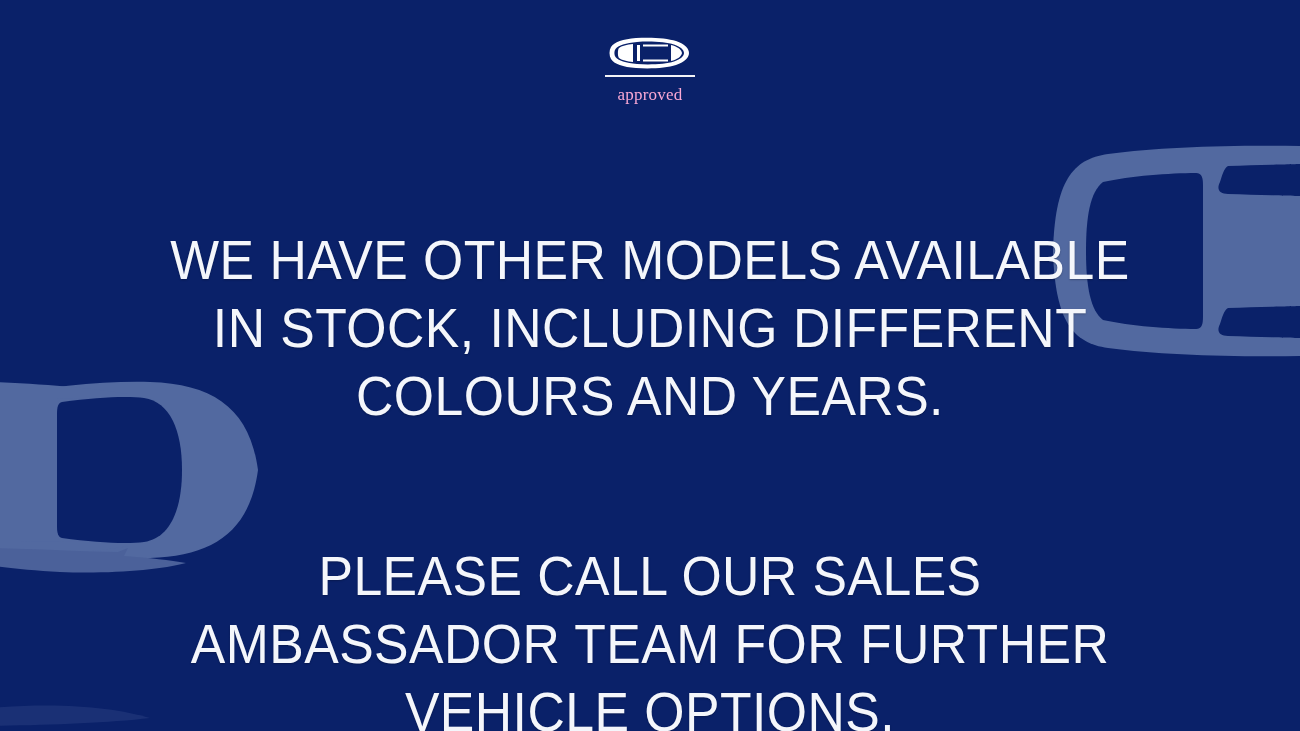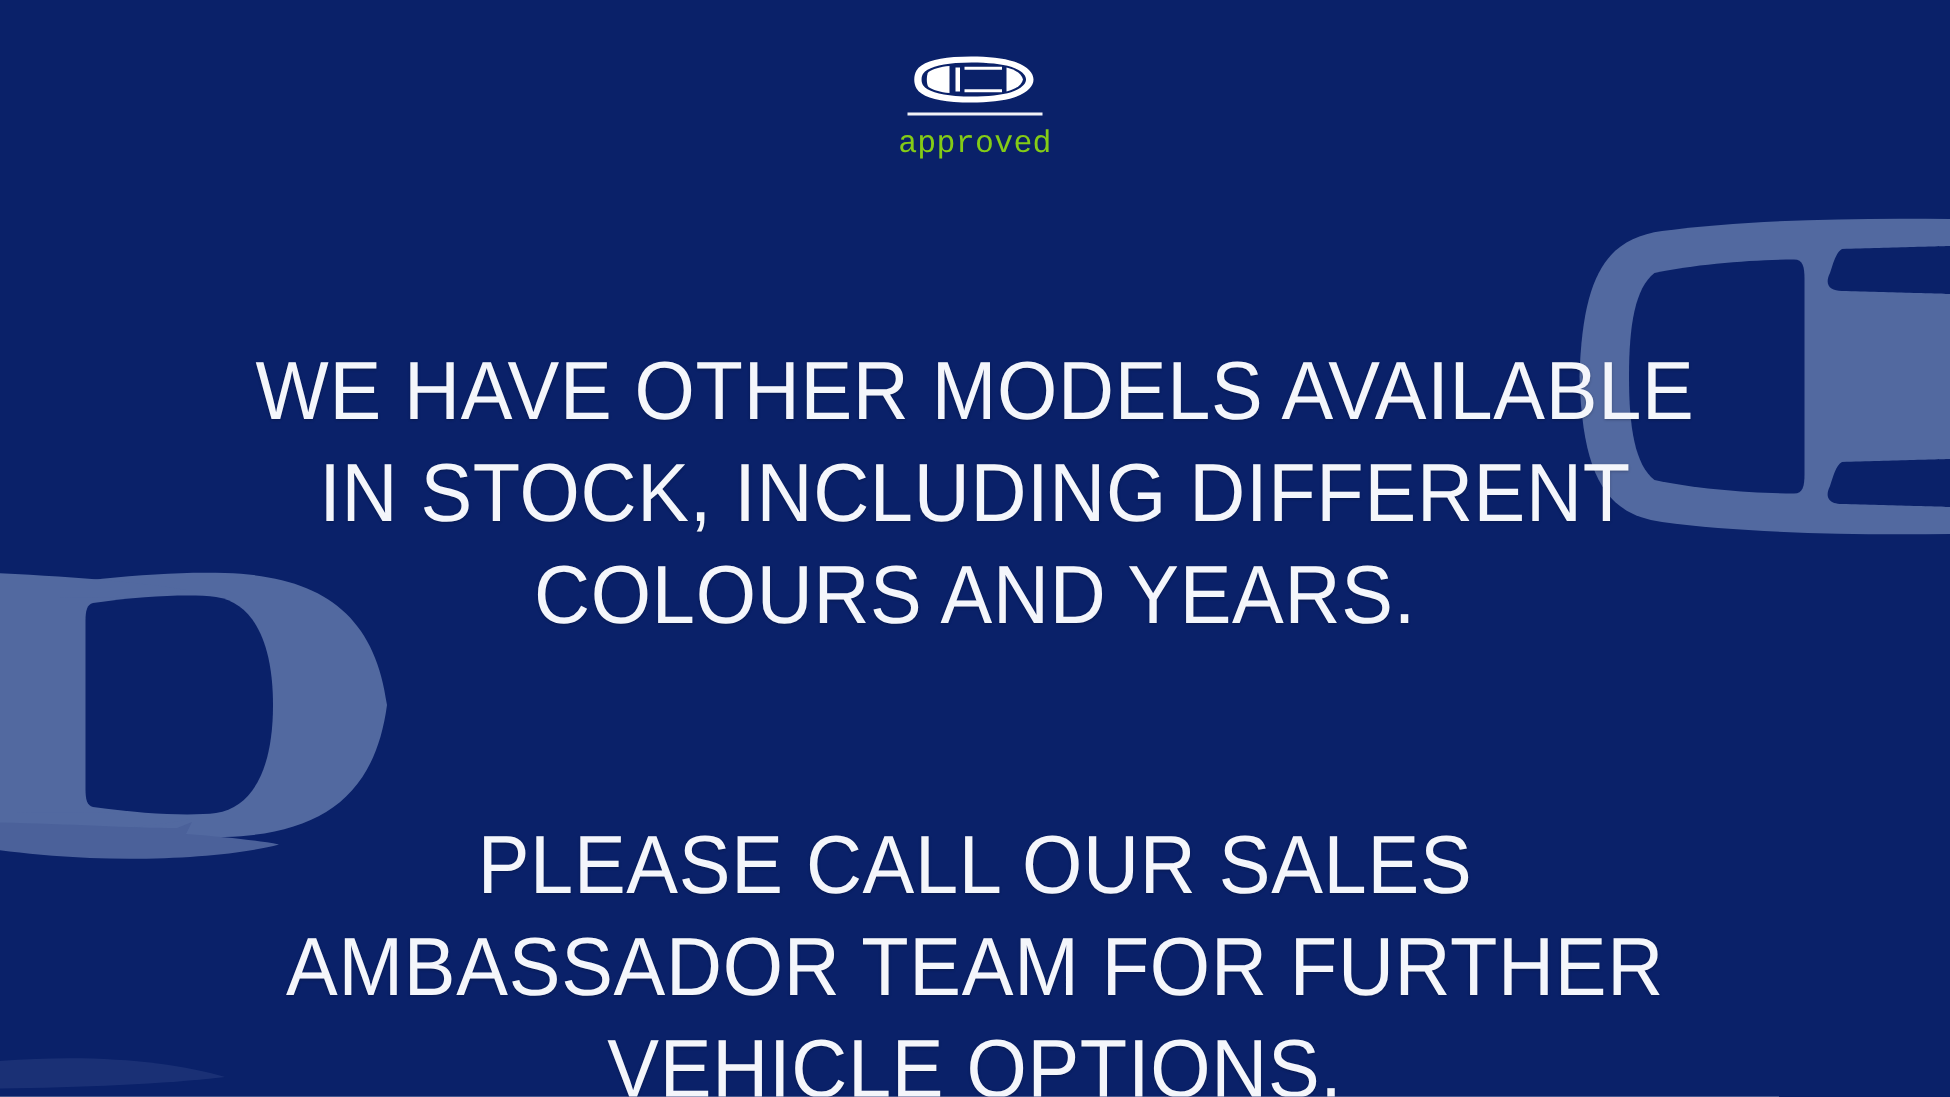--- a/index.html
+++ b/index.html
@@ -48,24 +48,24 @@
   }
   .brand-rule {
     width: 90px;
     height: 2px;
     background: #ffffff;
     margin-top: 5px;
     opacity: 0.95;
   }
   .brand-word {
     margin-top: 9px;
-    font-family: Liberation Mono, monospace;
-    font-size: 21px;
+    font-family: Liberation Serif, serif;
+    font-size: 17px;
     letter-spacing: 0.2px;
-    color: #84cc16;
+    color: #f9a8d4;
     font-weight: 400;
     line-height: 1;
   }
 
   
   .copy {
     position: absolute;
     left: 0;
     right: 0;
     top: 196px;

